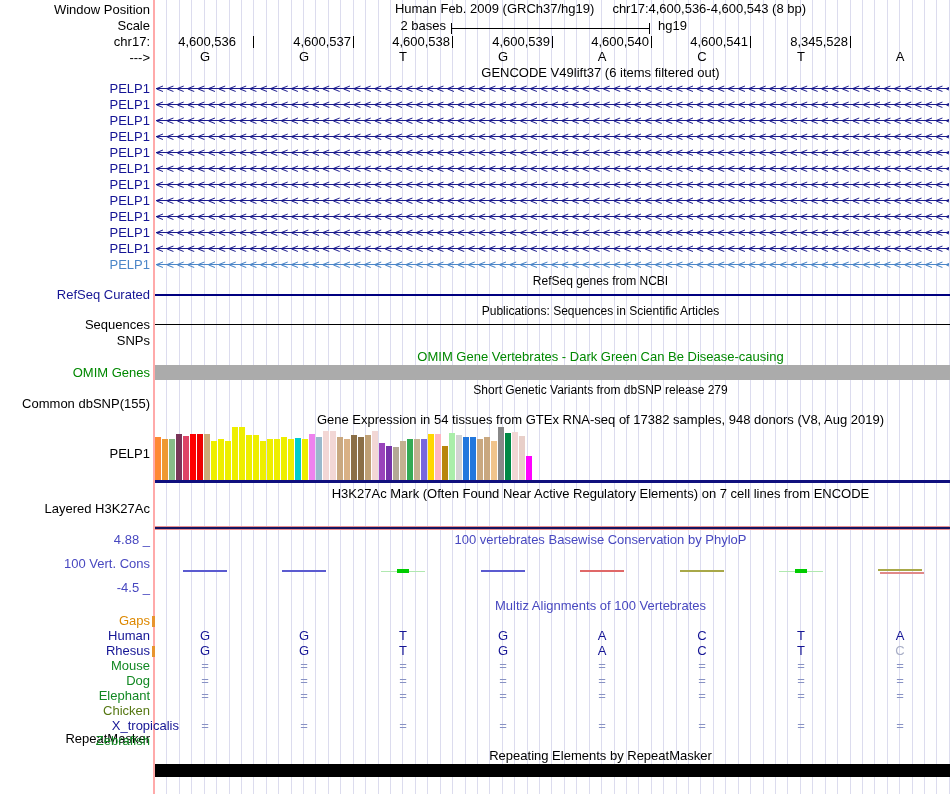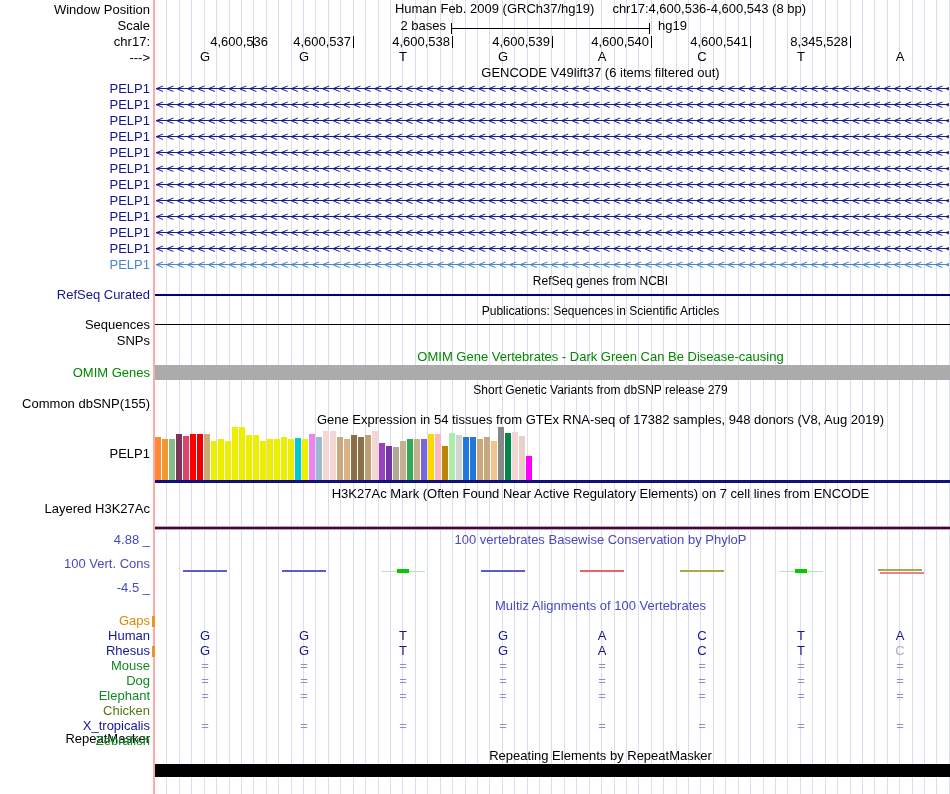--- a/index.html
+++ b/index.html
@@ -82,21 +82,21 @@
   <div class="lbl blue" style="top:533px">4.88 _</div>
   <div class="ctitle blue" style="top:533px">100 vertebrates Basewise Conservation by PhyloP</div>
   <div class="lbl blue" style="top:557px">100 Vert. Cons</div>
   <div class="lbl blue" style="top:581px">-4.5 _</div>
 
   <div class="ctitle blue" style="top:599px">Multiz Alignments of 100 Vertebrates</div>
 
   <div class="ctitle" style="top:749px">Repeating Elements by RepeatMasker</div>
   <div class="lbl" style="top:732px">RepeatMasker</div>
   <div class="hline" style="top:764px;height:13px;background:#000"></div>
-<div class="num" style="left: 196px; top: 35px; width: 72px;">4,600,536</div>
+<div class="num" style="left: 164px; top: 35px; width: 72px;">4,600,536</div>
     <div class="tickv" style="left: 253px; top: 36px;"></div>
     <div class="num" style="left: 279px; top: 35px; width: 72px;">4,600,537</div>
     <div class="tickv" style="left: 353px; top: 36px;"></div>
     <div class="num" style="left: 378px; top: 35px; width: 72px;">4,600,538</div>
     <div class="tickv" style="left: 452px; top: 36px;"></div>
     <div class="num" style="left: 478px; top: 35px; width: 72px;">4,600,539</div>
     <div class="tickv" style="left: 552px; top: 36px;"></div>
     <div class="num" style="left: 577px; top: 35px; width: 72px;">4,600,540</div>
     <div class="tickv" style="left: 651px; top: 36px;"></div>
     <div class="num" style="left: 676px; top: 35px; width: 72px;">4,600,541</div>
@@ -242,21 +242,21 @@
     <div class="lbl" style="top: 689px; color: var(--green);">Elephant</div>
     <div class="cell" style="left: 194px; top: 689px; color: var(--eq);">=</div>
     <div class="cell" style="left: 293px; top: 689px; color: var(--eq);">=</div>
     <div class="cell" style="left: 392px; top: 689px; color: var(--eq);">=</div>
     <div class="cell" style="left: 492px; top: 689px; color: var(--eq);">=</div>
     <div class="cell" style="left: 591px; top: 689px; color: var(--eq);">=</div>
     <div class="cell" style="left: 691px; top: 689px; color: var(--eq);">=</div>
     <div class="cell" style="left: 790px; top: 689px; color: var(--eq);">=</div>
     <div class="cell" style="left: 889px; top: 689px; color: var(--eq);">=</div>
     <div class="lbl" style="top: 704px; color: var(--olive-green);">Chicken</div>
-    <div class="lbl" style="top: 719px; color: var(--navy);">X_tropicalis</div>
+    <div class="lbl" style="top: 719px; color: var(--navy); margin-left: 29px;">X_tropicalis</div>
     <div class="cell" style="left: 194px; top: 719px; color: var(--eq);">=</div>
     <div class="cell" style="left: 293px; top: 719px; color: var(--eq);">=</div>
     <div class="cell" style="left: 392px; top: 719px; color: var(--eq);">=</div>
     <div class="cell" style="left: 492px; top: 719px; color: var(--eq);">=</div>
     <div class="cell" style="left: 591px; top: 719px; color: var(--eq);">=</div>
     <div class="cell" style="left: 691px; top: 719px; color: var(--eq);">=</div>
     <div class="cell" style="left: 790px; top: 719px; color: var(--eq);">=</div>
     <div class="cell" style="left: 889px; top: 719px; color: var(--eq);">=</div>
     <div class="lbl" style="top: 734px; color: var(--green);">Zebrafish</div>
   </div>

